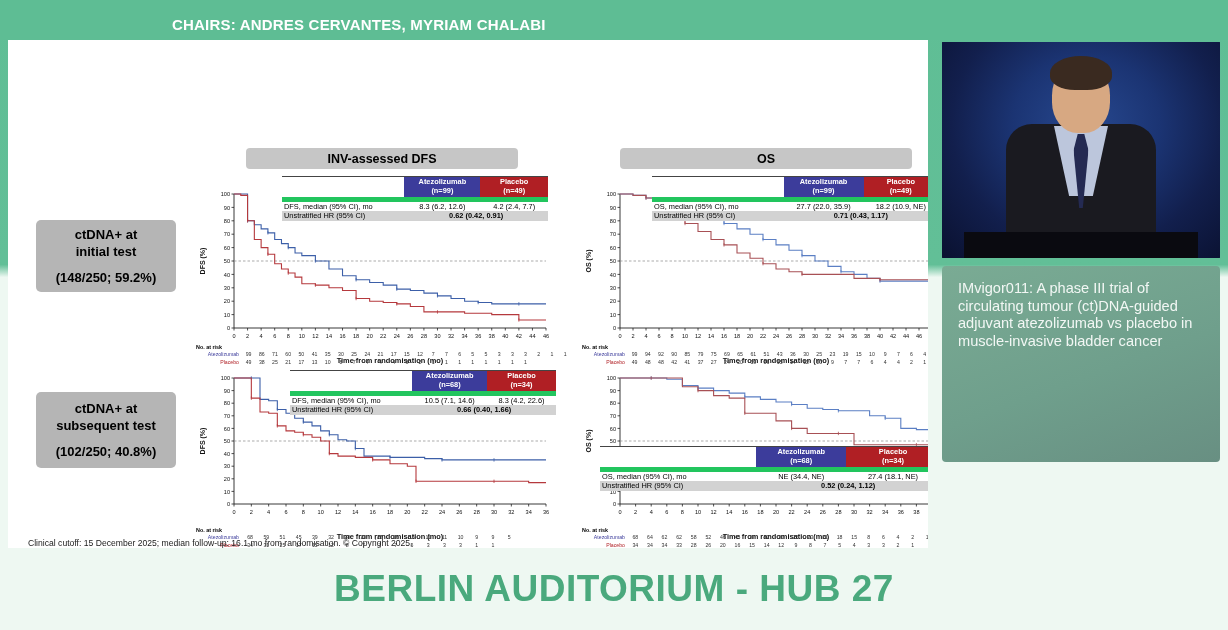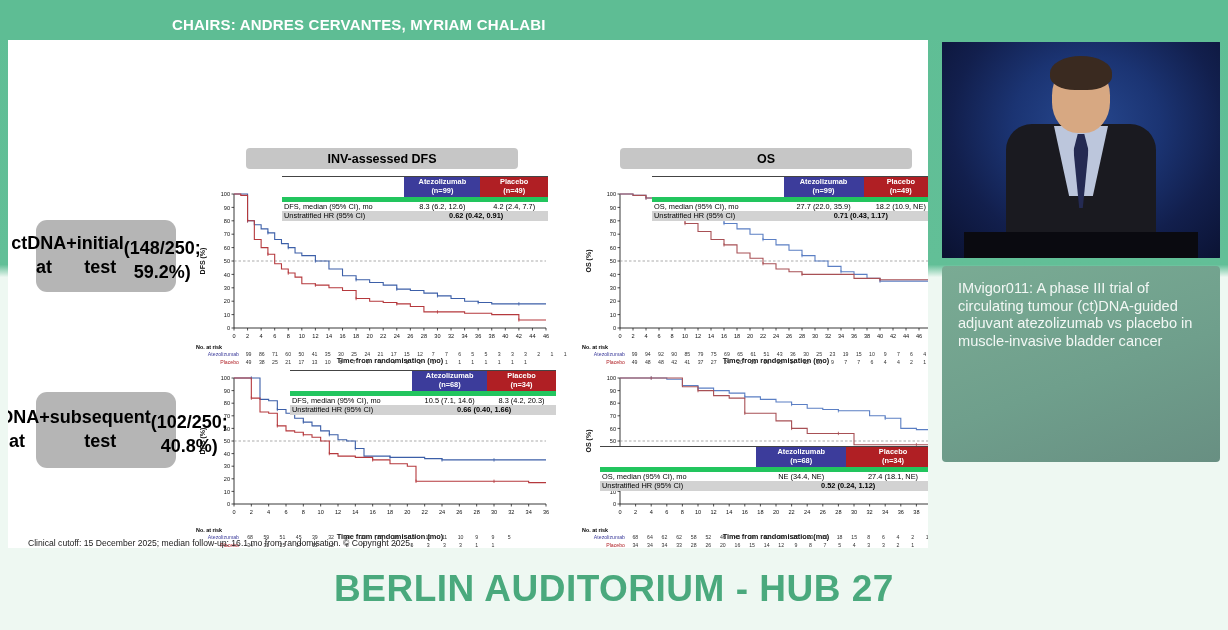--- a/index.html
+++ b/index.html
@@ -50,24 +50,24 @@
     position:absolute; height:21px;
     background:#c6c6c6; border-radius:4px;
     color:#000; font-size:12.5px; font-weight:700;
     display:flex; align-items:center; justify-content:center;
   }
   #hdr-dfs { left:238px; top:108px; width:272px; }
   #hdr-os  { left:612px; top:108px; width:292px; }
 
   
   .subgroup {
-    position:absolute; background:#b5b5b5; border-radius:11px;
-    display:flex; flex-direction:row; align-items:center;
+    position:absolute; background:#b5b5b5; border-radius:5px;
+    display:flex; flex-direction:column; align-items:center;
     justify-content:center; color:#000; text-align:center;
-    font-size:18px; font-weight:700; line-height:1.32;
+    font-size:13px; font-weight:700; line-height:1.32;
   }
   #sg1 { left:28px; top:180px; width:140px; height:72px; }
   #sg2 { left:28px; top:352px; width:140px; height:76px; }
   .subgroup .frac { margin-top:9px; }
 
   
   .km { position:absolute; }
   #km-tl { left:186px; top:148px; width:360px; height:180px; }
   #km-tr { left:572px; top:148px; width:360px; height:180px; }
   #km-bl { left:186px; top:332px; width:360px; height:172px; }
@@ -592,21 +592,21 @@
         <table>
       <tbody>
             <tr class="topline">
         <td class="rowlab" style="width:46%">&nbsp;</td>
         <td class="grp atezo">Atezolizumab<br>(n=68)</td>
         <td class="grp plac">Placebo<br>(n=34)</td>
       </tr>
       <tr class="midline">
         <td class="rowlab">DFS, median (95% CI), mo</td>
         <td class="val">10.5 (7.1, 14.6)</td>
-        <td class="val">8.3 (4.2, 20.3)</td>
+        <td class="val">8.3 (4.2, 22.6)</td>
       </tr>
       <tr class="hrrow">
         <td class="rowlab">Unstratified HR (95% CI)</td>
         <td class="val" colspan="2">0.66 (0.40, 1.66)</td>
       </tr>
     </tbody>
         </table>
       </div>
     <div class="stat" id="stat-br">
         <table>

